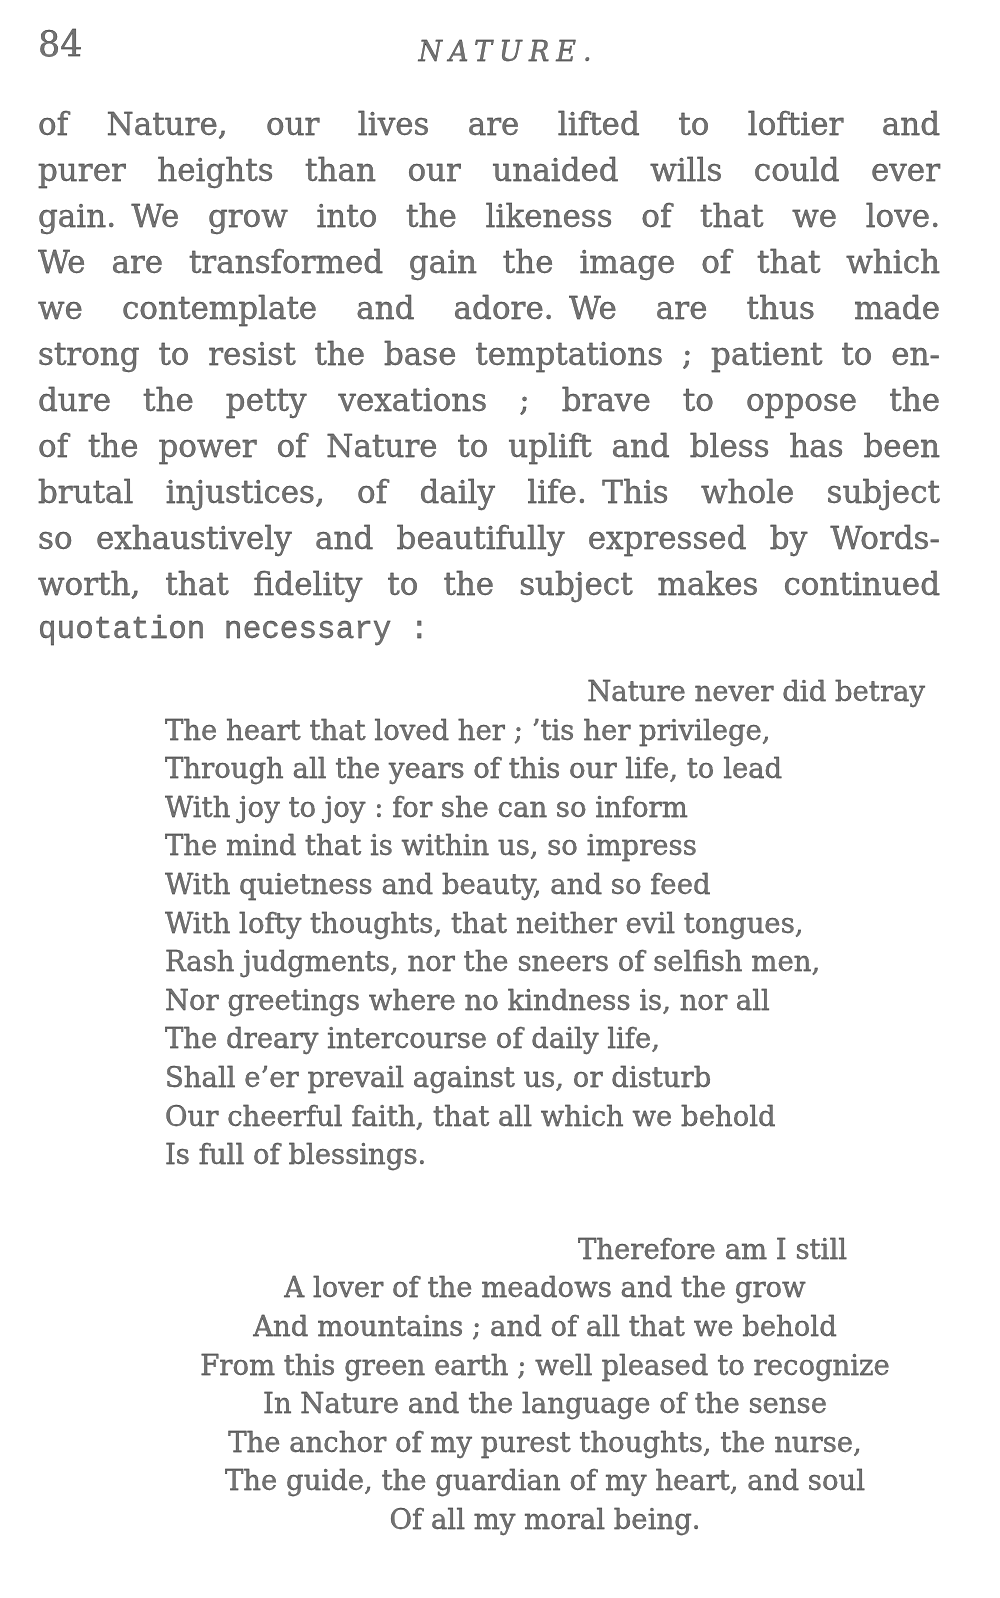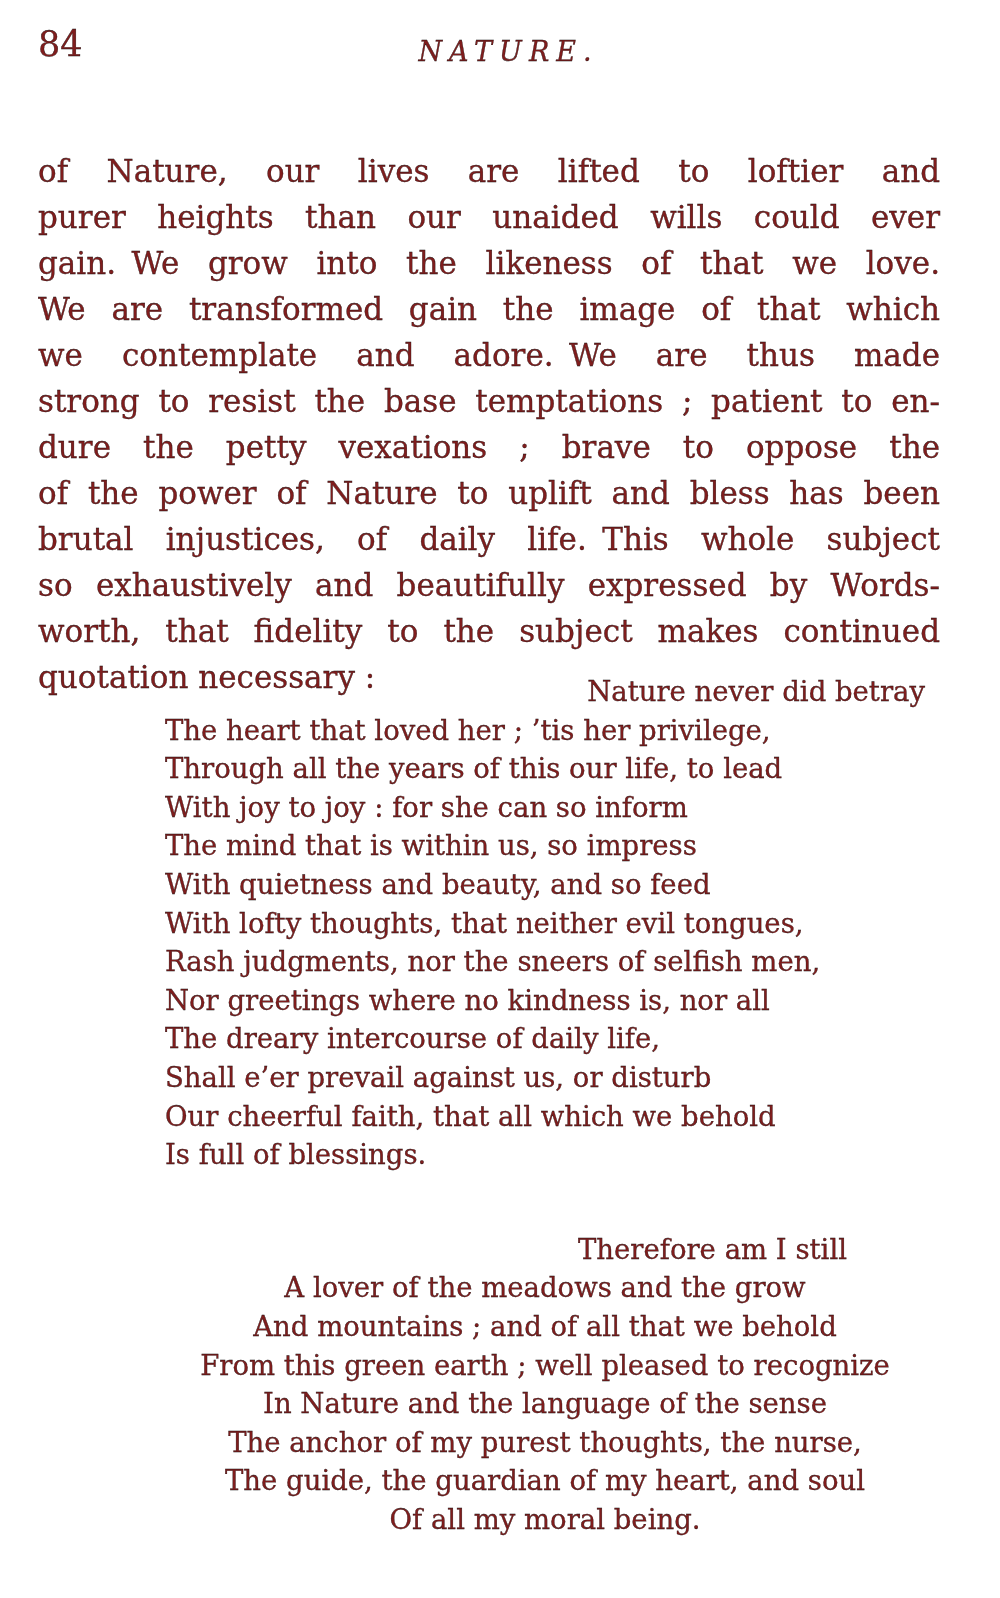--- a/index.html
+++ b/index.html
@@ -5,21 +5,21 @@
   html, body {
     margin: 0;
     padding: 0;
     background: #ffffff;
   }
   .page {
     position: relative;
     width: 1000px;
     height: 1598px;
     background: #ffffff;
-    color: #7f1d1d;
+    color: #737373;
     font-family: "DejaVu Serif", serif;
     overflow: hidden;
     -webkit-text-stroke: 0.3px #101010;
   }
   .page-header {
     position: absolute;
     top: 22px;
     left: 0;
     right: 0;
     height: 60px;
@@ -39,29 +39,29 @@
     padding-top: 14px;
     padding-left: 17px;
   }
   .body-text {
     position: absolute;
     top: 101px;
     left: 38px;
     width: 902px;
     font-size: 31px;
     line-height: 46px;
-    margin-top: 47px;
   }
   .body-line {
     text-align: justify;
     text-align-last: justify;
   }
   .body-line.last {
     text-align: right;
     text-align-last: left;
+    font-family: Liberation Mono, monospace;
   }
   .poem {
     position: absolute;
     left: 165px;
     top: 672px;
     width: 760px;
     font-size: 27.5px;
     line-height: 38.6px;
   }
   .stanza2 {

